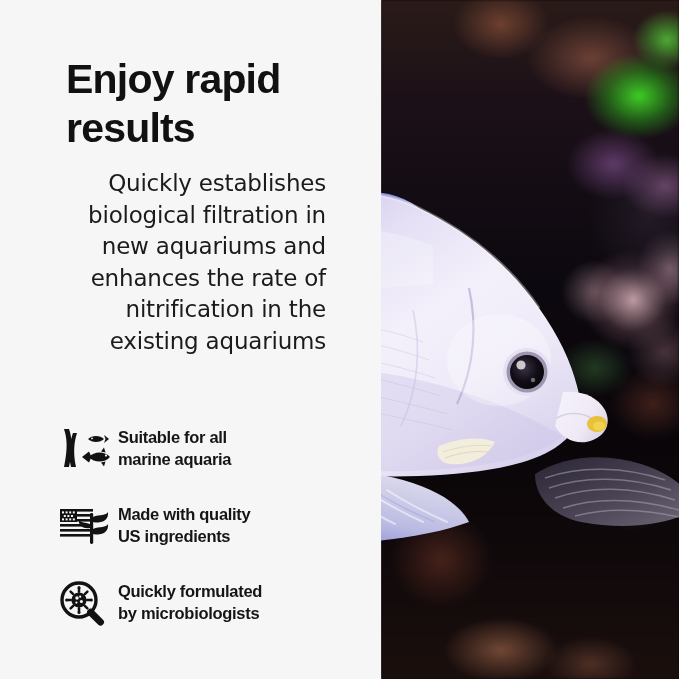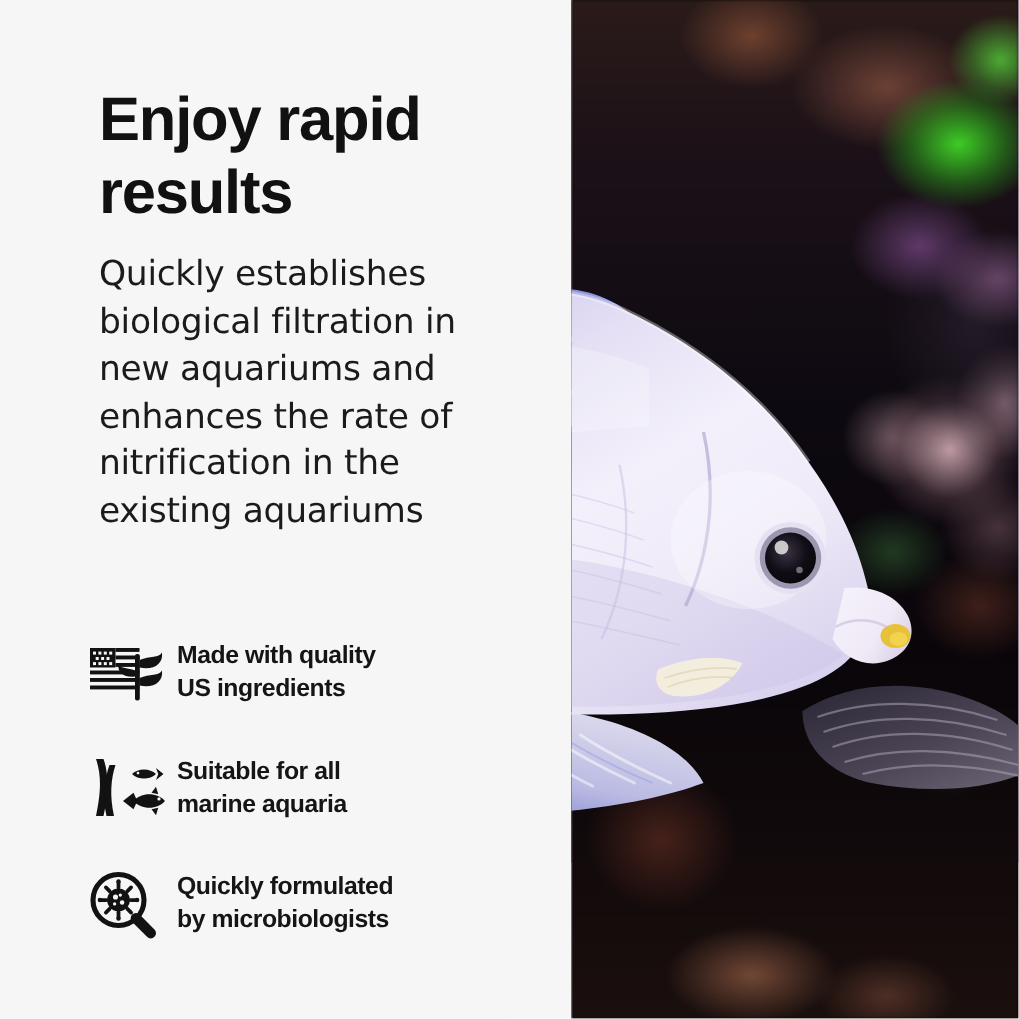--- a/index.html
+++ b/index.html
@@ -11,21 +11,21 @@
     height: 679px;
     overflow: hidden;
     font-family: "Liberation Sans", sans-serif;
     background: #ffffff;
   }
   .page {
     position: relative;
     width: 679px;
     height: 575px;
     display: flex;
-    background: #701a75;
+    background: #7dd3fc;
   }
 
   
   .left-panel {
     position: relative;
     width: 381px;
     height: 679px;
     background: #f6f6f6;
     box-sizing: border-box;
     padding: 0;
@@ -51,20 +51,21 @@
     left: 66px;
     top: 168px;
     width: 260px;
     margin: 0;
     font-family: "DejaVu Sans", sans-serif;
     font-size: 23px;
     line-height: 31.5px;
     font-weight: 400;
     letter-spacing: -0.2px;
     color: #1b1b1b;
+    text-align: right;
   }
 
   
   .features {
     position: absolute;
     left: 58px;
     top: 421px;
     width: 310px;
     margin: 0;
     padding: 0;
@@ -158,20 +159,47 @@
     <h1 class="headline">Enjoy rapid results</h1>
 
     <p class="body-copy">Quickly establishes biological filtration in new aquariums and enhances the rate of nitrification in the existing aquariums</p>
 
     <ul class="features">
 
       <li class="feature-row">
         <span class="feature-icon">
           <svg width="60" height="46" viewBox="0 0 60 46" fill="#121212" xmlns="http://www.w3.org/2000/svg">
 
+            <path d="M6 3 C9 12, 10 22, 6 41 L11 41 C15 24, 14 11, 11 3 Z"></path>
+
+            <path d="M19 7 C16 16, 15 27, 18 41 L13 41 C10 28, 12 15, 15 7 Z"></path>
+
+            <g>
+              <path d="M30 13 C34 9, 42 9, 46 13 C42 17, 34 17, 30 13 Z"></path>
+              <path d="M46 9 L51 13 L46 17 L47.5 13 Z"></path>
+              <circle cx="34" cy="12.4" r="0.9" fill="#f6f6f6"></circle>
+            </g>
+
+            <g>
+              <path d="M52 31 C47 25, 36 25, 31 31 C36 37, 47 37, 52 31 Z"></path>
+              <path d="M31 25.5 L24 31 L31 36.5 L33.5 31 Z"></path>
+              <path d="M43 25.5 L46 21.5 L47.5 26.5 Z"></path>
+              <path d="M43 36.5 L46 40.5 L47.5 35.5 Z"></path>
+              <circle cx="48" cy="29.6" r="1.1" fill="#f6f6f6"></circle>
+            </g>
+          </svg>
+        </span>
+        <span class="feature-text">Suitable for all
+marine aquaria</span>
+      </li>
+
+      <li class="feature-row">
+        <span class="feature-icon">
+          <svg width="60" height="46" viewBox="0 0 60 46" fill="#121212" xmlns="http://www.w3.org/2000/svg">
+
             <rect x="2" y="6" width="17" height="13" fill="#121212"></rect>
             <g fill="#f6f6f6">
               <rect x="4" y="8.4" width="2" height="2"></rect>
               <rect x="7.6" y="8.4" width="2" height="2"></rect>
               <rect x="11.2" y="8.4" width="2" height="2"></rect>
               <rect x="14.8" y="8.4" width="2" height="2"></rect>
               <rect x="5.8" y="12" width="2" height="2"></rect>
               <rect x="9.4" y="12" width="2" height="2"></rect>
               <rect x="13" y="12" width="2" height="2"></rect>
               <rect x="4" y="15.4" width="2" height="2"></rect>
@@ -190,47 +218,20 @@
             <rect x="32" y="10" width="3.2" height="31" rx="1.4"></rect>
 
             <path d="M35 14 C42 11, 48 13, 50 9 C51 17, 44 21, 35 19 Z"></path>
             <path d="M35 26 C42 23, 48 25, 50 21 C51 29, 44 33, 35 31 Z"></path>
 
             <path d="M32 21 C27 19, 23 20, 21 17 C20 23, 26 26, 32 25 Z"></path>
           </svg>
         </span>
         <span class="feature-text">Made with quality
 US ingredients</span>
-      </li>
-
-      <li class="feature-row">
-        <span class="feature-icon">
-          <svg width="60" height="46" viewBox="0 0 60 46" fill="#121212" xmlns="http://www.w3.org/2000/svg">
-
-            <path d="M6 3 C9 12, 10 22, 6 41 L11 41 C15 24, 14 11, 11 3 Z"></path>
-
-            <path d="M19 7 C16 16, 15 27, 18 41 L13 41 C10 28, 12 15, 15 7 Z"></path>
-
-            <g>
-              <path d="M30 13 C34 9, 42 9, 46 13 C42 17, 34 17, 30 13 Z"></path>
-              <path d="M46 9 L51 13 L46 17 L47.5 13 Z"></path>
-              <circle cx="34" cy="12.4" r="0.9" fill="#f6f6f6"></circle>
-            </g>
-
-            <g>
-              <path d="M52 31 C47 25, 36 25, 31 31 C36 37, 47 37, 52 31 Z"></path>
-              <path d="M31 25.5 L24 31 L31 36.5 L33.5 31 Z"></path>
-              <path d="M43 25.5 L46 21.5 L47.5 26.5 Z"></path>
-              <path d="M43 36.5 L46 40.5 L47.5 35.5 Z"></path>
-              <circle cx="48" cy="29.6" r="1.1" fill="#f6f6f6"></circle>
-            </g>
-          </svg>
-        </span>
-        <span class="feature-text">Suitable for all
-marine aquaria</span>
       </li>
 
       <li class="feature-row">
         <span class="feature-icon">
           <svg width="60" height="46" viewBox="0 0 60 46" fill="#121212" xmlns="http://www.w3.org/2000/svg">
 
             <circle cx="21" cy="20" r="17" fill="none" stroke="#121212" stroke-width="3.4"></circle>
 
             <path d="M32.6 32.2 L42.5 42.1" stroke="#121212" stroke-width="7" stroke-linecap="round"></path>
 

